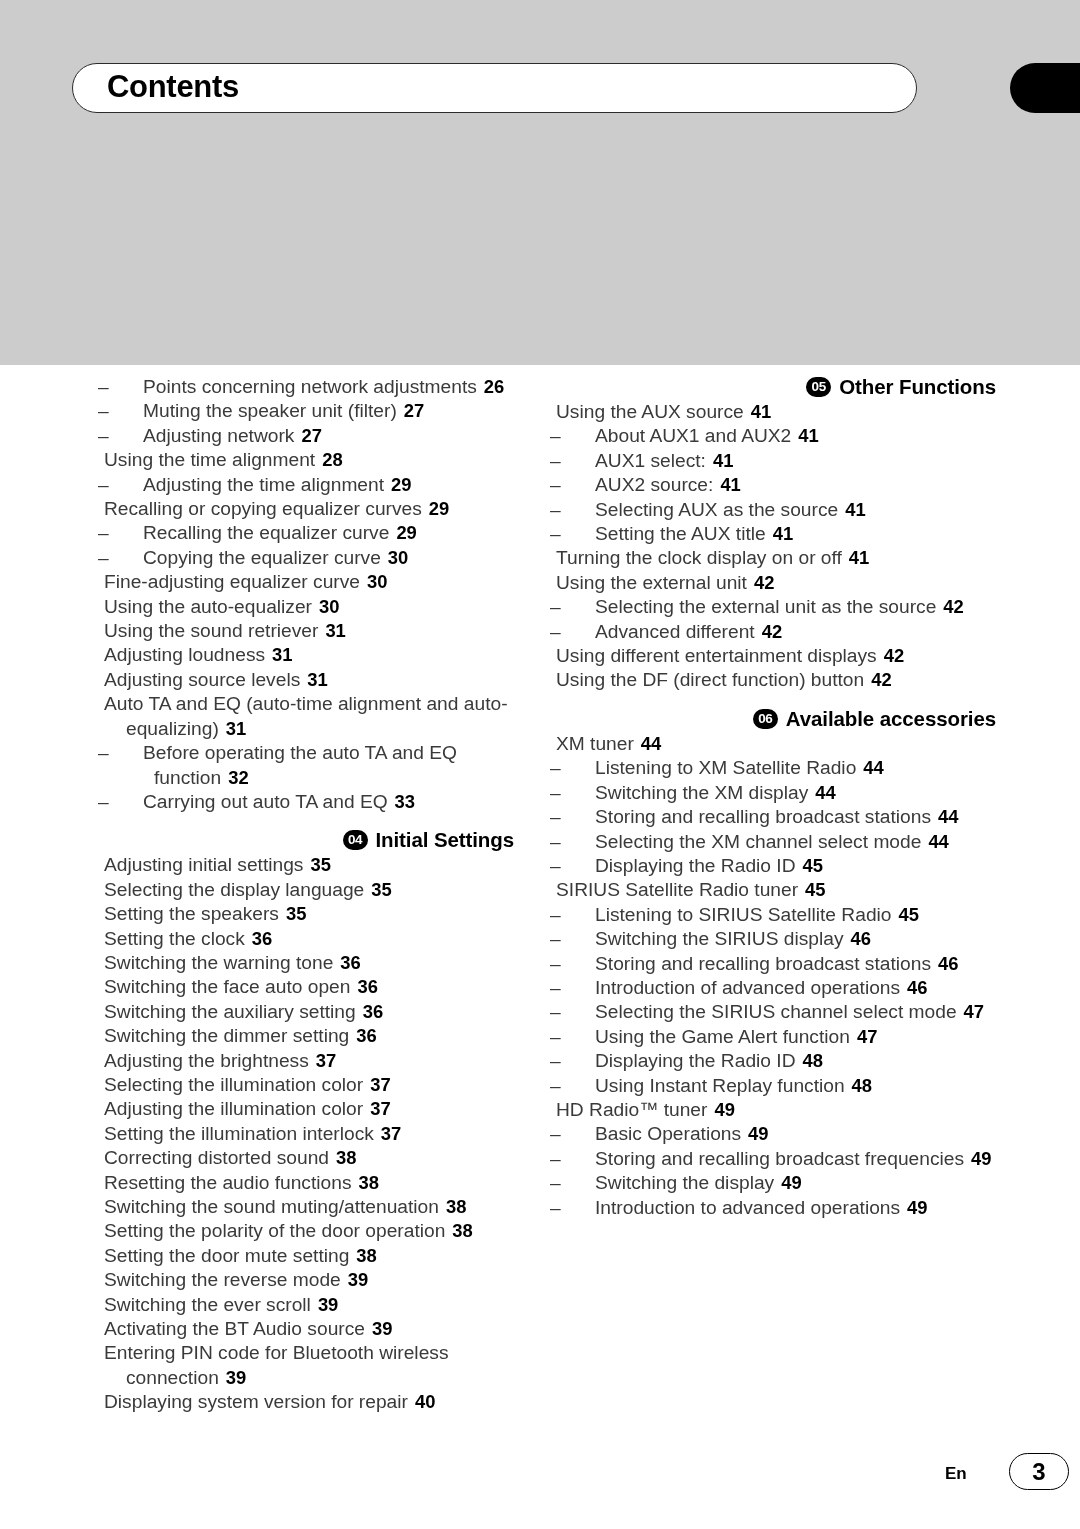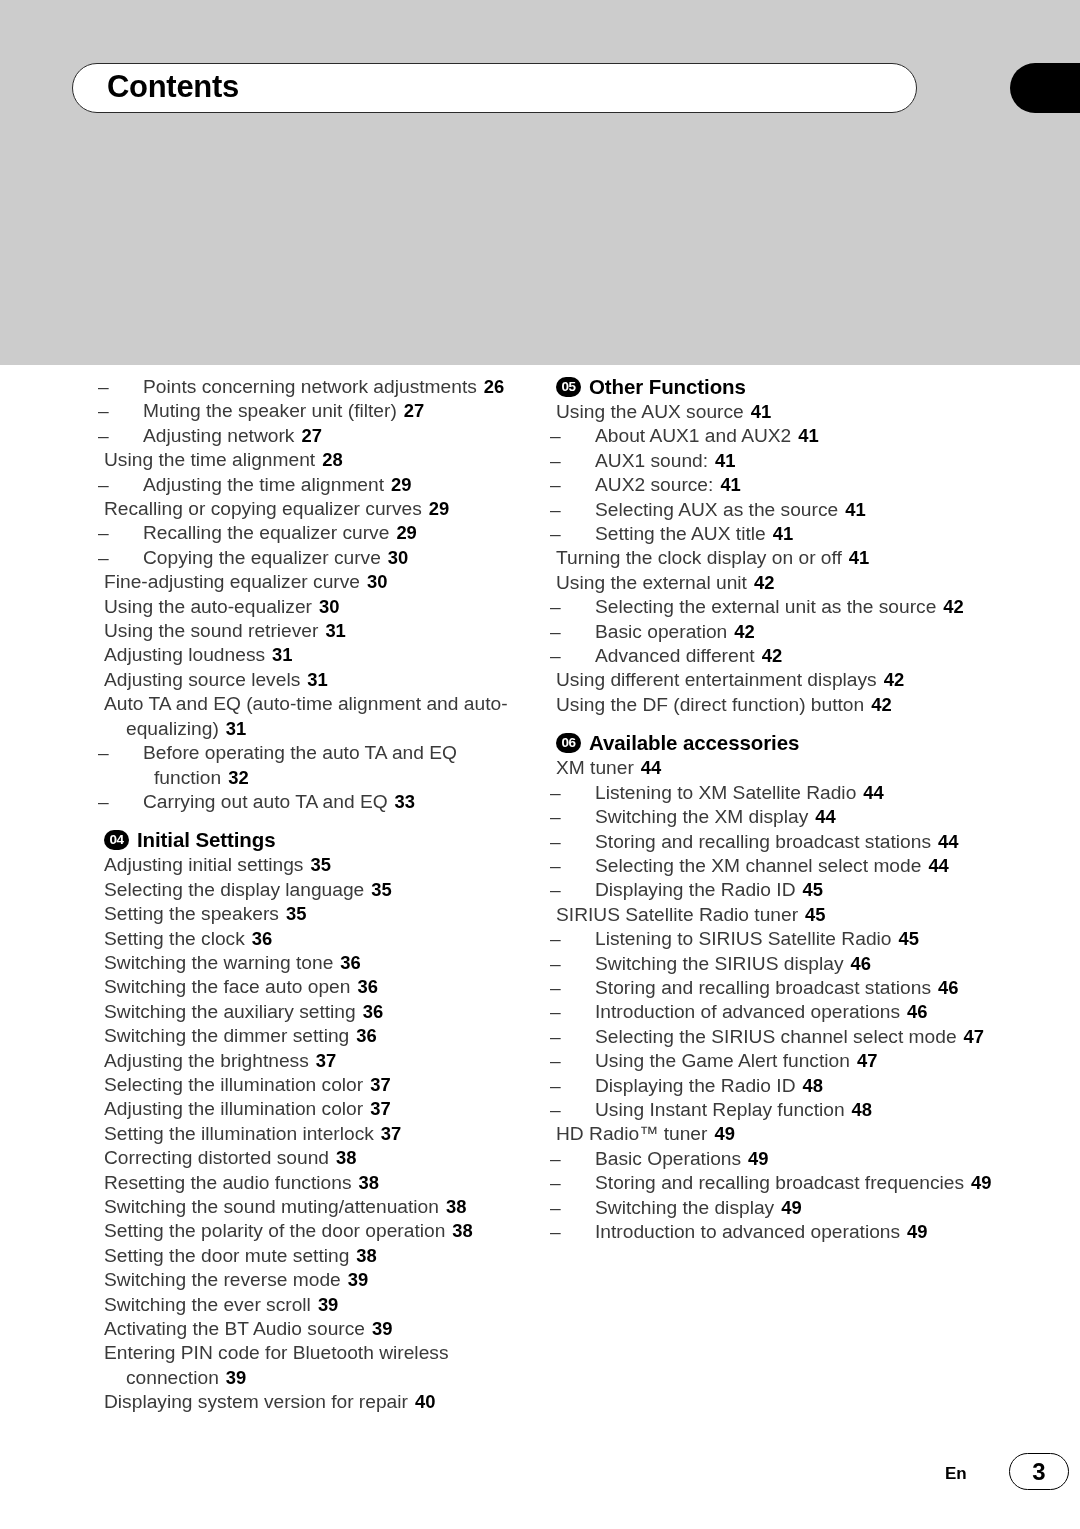--- a/index.html
+++ b/index.html
@@ -101,20 +101,21 @@
     color: #3a3a3a;
   }
 
   
   .section-head {
     position: relative;
     display: flex;
     align-items: center;
     margin: 0 0 1px 0;
     padding-top: 14px;
+    justify-content: flex-end;
   }
   .badge {
     display: inline-block;
     min-width: 25px;
     height: 20px;
     line-height: 20px;
     background: #000000;
     color: #ffffff;
     font-size: 13.5px;
     font-weight: bold;
@@ -226,28 +227,27 @@
       <div class="entry lvl0"><span>Entering PIN code for Bluetooth wireless connection</span><span class="pg">39</span></div>
       <div class="entry lvl0"><span>Displaying system version for repair</span><span class="pg">40</span></div>
     </div>
   <div class="col col-right" id="col-right">
       <div class="section-head" style="padding-top: 0px;">
         <span class="badge">05</span>
         <span class="section-title">Other Functions</span>
       </div>
       <div class="entry lvl0"><span>Using the AUX source</span><span class="pg">41</span></div>
       <div class="entry lvl1"><span class="dash">–</span><span>About AUX1 and AUX2</span><span class="pg">41</span></div>
-      <div class="entry lvl1"><span class="dash">–</span><span>AUX1 sound:</span><span class="pg">41</span></div>
+      <div class="entry lvl1"><span class="dash">–</span><span>AUX1 select:</span><span class="pg">41</span></div>
       <div class="entry lvl1"><span class="dash">–</span><span>AUX2 source:</span><span class="pg">41</span></div>
       <div class="entry lvl1"><span class="dash">–</span><span>Selecting AUX as the source</span><span class="pg">41</span></div>
       <div class="entry lvl1"><span class="dash">–</span><span>Setting the AUX title</span><span class="pg">41</span></div>
       <div class="entry lvl0"><span>Turning the clock display on or off</span><span class="pg">41</span></div>
       <div class="entry lvl0"><span>Using the external unit</span><span class="pg">42</span></div>
       <div class="entry lvl1"><span class="dash">–</span><span>Selecting the external unit as the source</span><span class="pg">42</span></div>
-      <div class="entry lvl1"><span class="dash">–</span><span>Basic operation</span><span class="pg">42</span></div>
       <div class="entry lvl1"><span class="dash">–</span><span>Advanced different</span><span class="pg">42</span></div>
       <div class="entry lvl0"><span>Using different entertainment displays</span><span class="pg">42</span></div>
       <div class="entry lvl0"><span>Using the DF (direct function) button</span><span class="pg">42</span></div>
       <div class="section-head">
         <span class="badge">06</span>
         <span class="section-title">Available accessories</span>
       </div>
       <div class="entry lvl0"><span>XM tuner</span><span class="pg">44</span></div>
       <div class="entry lvl1"><span class="dash">–</span><span>Listening to XM Satellite Radio</span><span class="pg">44</span></div>
       <div class="entry lvl1"><span class="dash">–</span><span>Switching the XM display</span><span class="pg">44</span></div>

